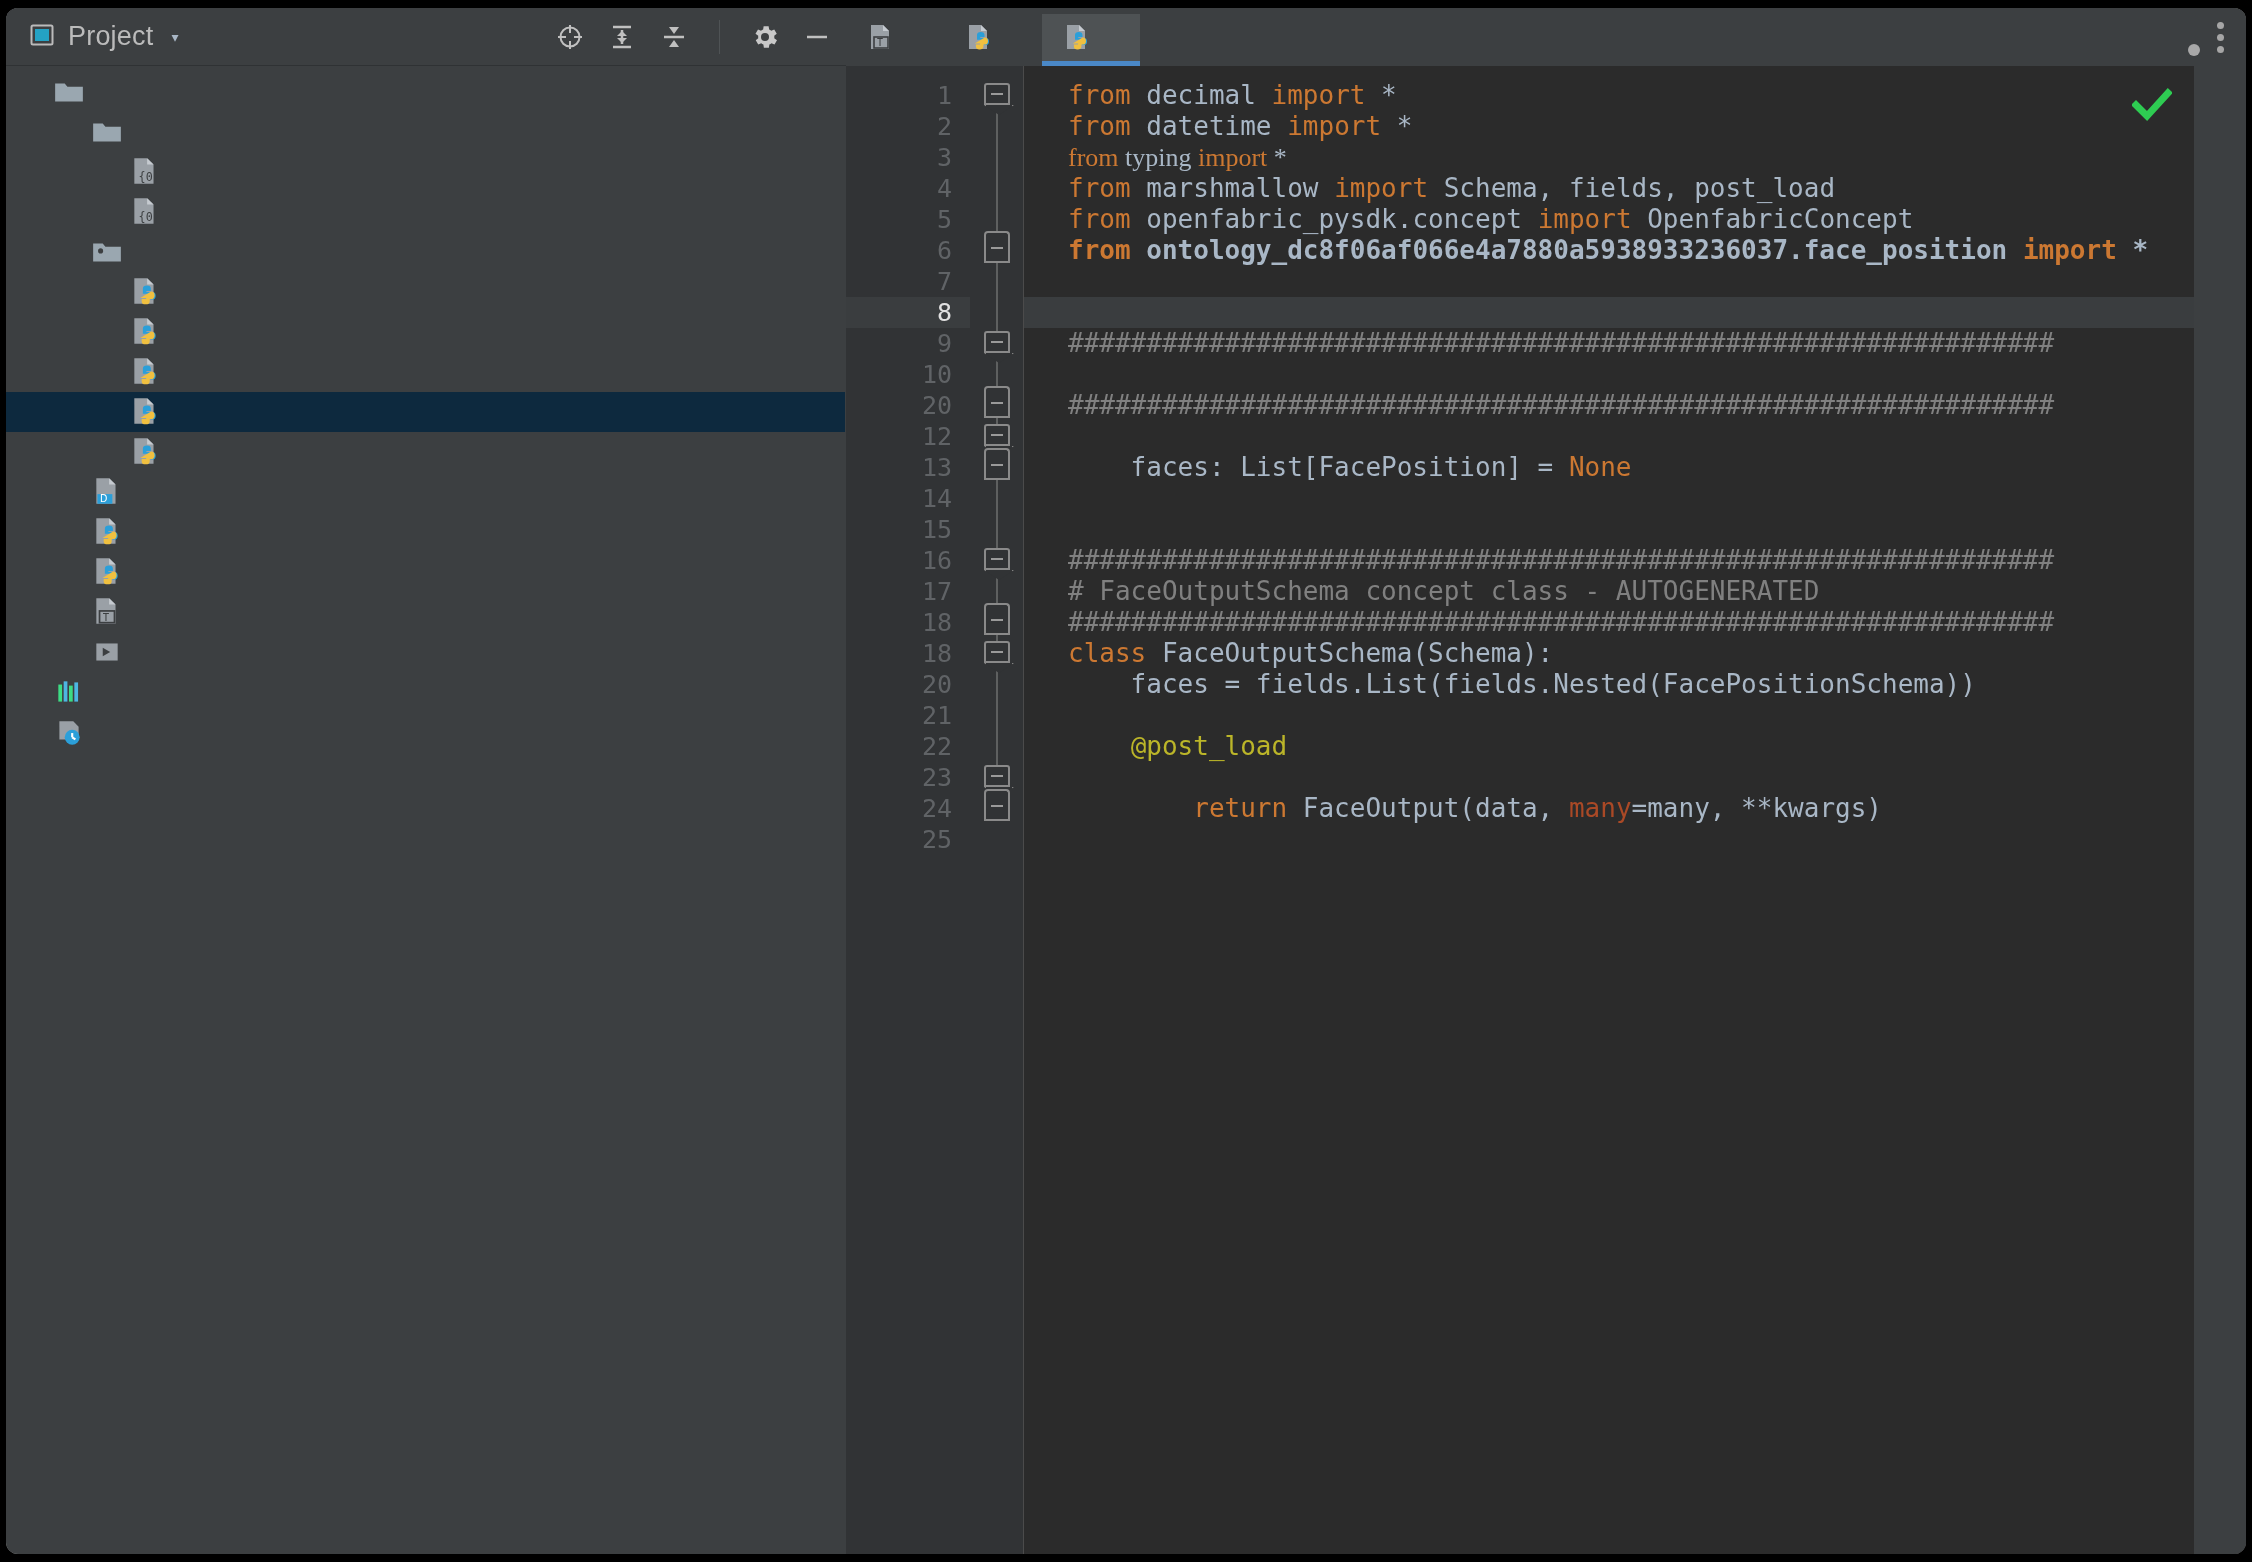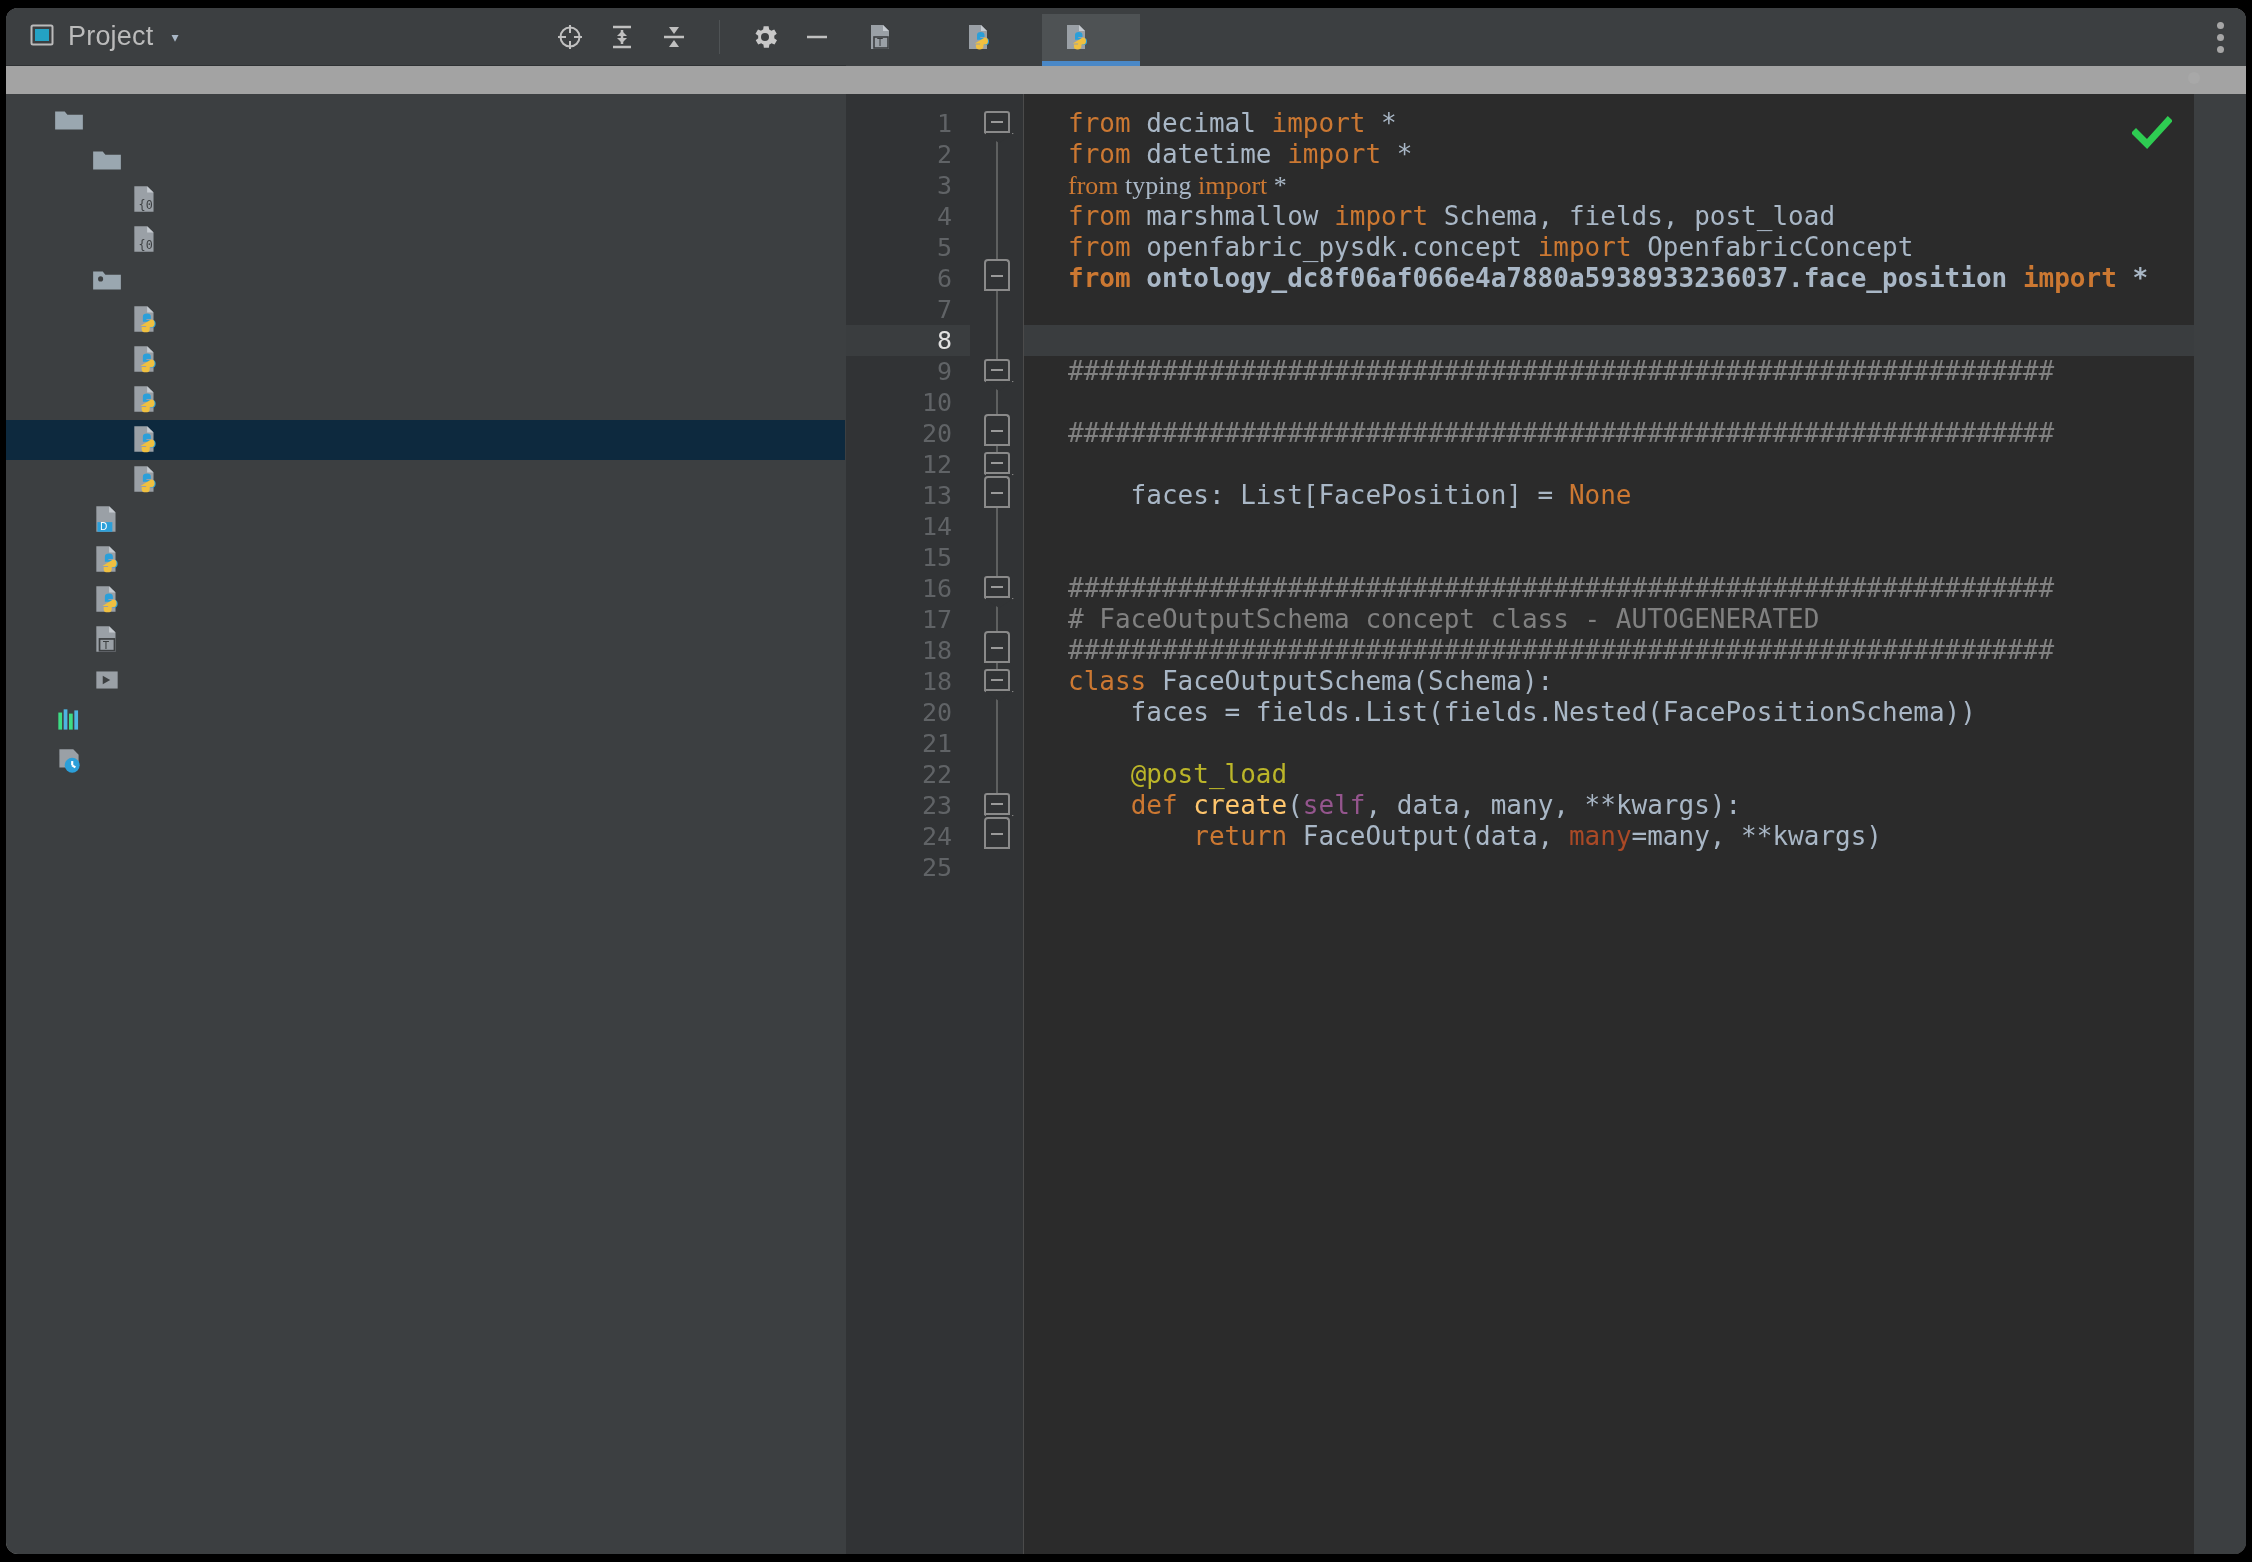--- a/index.html
+++ b/index.html
@@ -11,21 +11,20 @@
   }
   #app {
     position: absolute;
     left: 6px; top: 8px;
     width: 2240px; height: 1546px;
     background: #a3a3a3;
     border-radius: 12px;
     overflow: hidden;
     display: flex;
     flex-direction: column;
-    gap: 28px;
   }
 
   
   .toprow { display: flex; height: 58px; flex: 0 0 58px; background: #3C3F41; }
 
   
   .proj-toolbar {
     width: 840px; flex: 0 0 840px;
     display: flex; align-items: center;
     background: #3C3F41;
@@ -566,21 +565,20 @@
           <div class="cl" style="top: 386px;">    faces: List[FacePosition] = <span class="kw">None</span></div>
           <div class="cl" style="top: 417px;"></div>
           <div class="cl" style="top: 448px;"></div>
           <div class="cl" style="top: 479px;"><span class="cm">###############################################################</span></div>
           <div class="cl" style="top: 510px;"><span class="cm"># FaceOutputSchema concept class - AUTOGENERATED</span></div>
           <div class="cl" style="top: 541px;"><span class="cm">###############################################################</span></div>
           <div class="cl" style="top: 572px;"><span class="kw">class</span> FaceOutputSchema(Schema):</div>
           <div class="cl" style="top: 603px;">    faces = fields.List(fields.Nested(FacePositionSchema))</div>
           <div class="cl" style="top: 634px;"></div>
           <div class="cl" style="top: 665px;">    <span class="dec">@post_load</span></div>
-          <div class="cl" style="top: 696px;">    <span class="kw">def</span> <span class="fn">create</span>(<span class="slf">self</span>, data, many, **kwargs):</div>
           <div class="cl" style="top: 727px;">        <span class="kw">return</span> FaceOutput(data, <span class="kwarg">many</span>=many, **kwargs)</div>
           <div class="cl" style="top: 758px;"></div>
         </div>
       <div class="stripe">
         <span class="gdot"></span>
       </div>
     </div>
   </div>
 </div>
 

